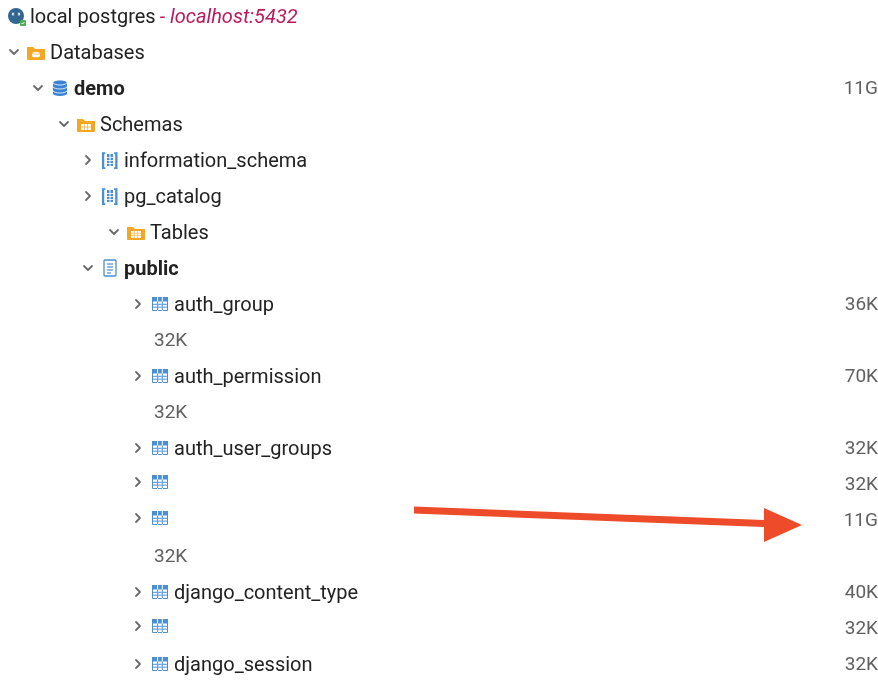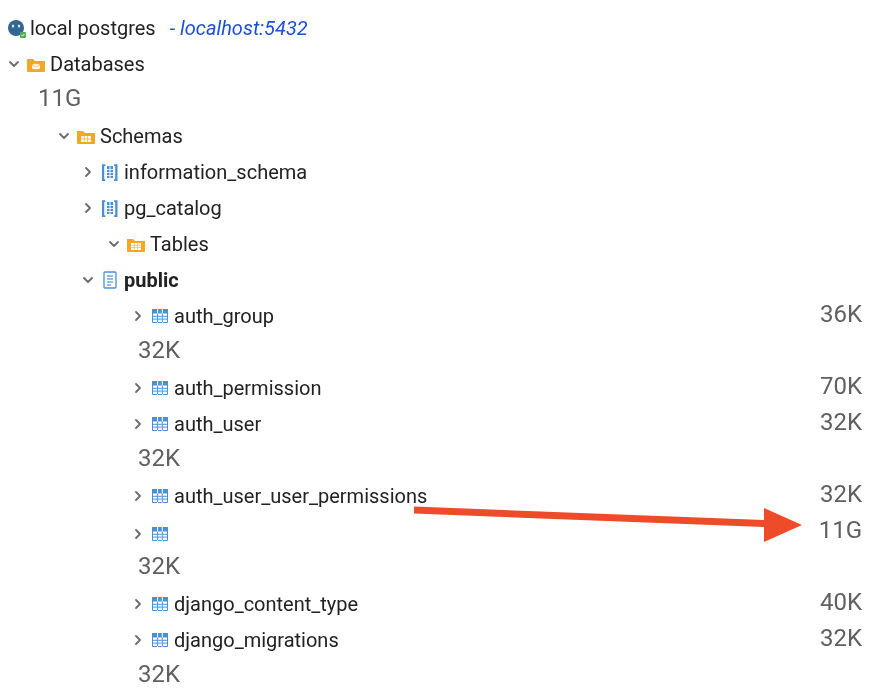--- a/index.html
+++ b/index.html
@@ -9,23 +9,22 @@
       color: #000;
       background: #fff;
       width: 878px;
       height: 694px;
       overflow: hidden;
       position: relative;
     }
     .tree { padding: 4px 0; }
     .row {
       display: flex;
-      align-items: flex-end;
+      align-items: flex-start;
       height: 36px;
-      padding-right: 16px;
       cursor: pointer;
     }
     .row-main {
       display: flex;
       align-items: center;
       flex: 1;
       gap: 4px;
       min-width: 0;
     }
     .chevron {
@@ -44,30 +43,29 @@
       align-items: center;
       justify-content: center;
       flex-shrink: 0;
     }
     .label {
       white-space: nowrap;
       color: #222;
     }
     .label.bold { font-weight: 700; }
     .subtext {
-      color: #1d4ed8;
+      color: #be185d;
       font-style: italic;
-      margin-left: 10px;
       white-space: nowrap;
     }
     .size {
       color: #606060;
-      font-size: 24px;
+      font-size: 19px;
       white-space: nowrap;
-      margin-left: 8px;
+      margin-left: 24px;
     }
     .indent-0 { padding-left: 6px; }
     .indent-1 { padding-left: 30px; }
     .indent-2 { padding-left: 56px; }
     .indent-3 { padding-left: 80px; }
     .indent-4 { padding-left: 106px; }
     .indent-5 { padding-left: 130px; }
     .arrow-annotation {
       position: absolute;
       left: 414px;
@@ -111,20 +109,39 @@
           <ellipse cx="10" cy="11" rx="4" ry="1.3" fill="#fff"></ellipse>
           <path d="M6 11 v3 a4 1.3 0 0 0 8 0 v-3" fill="#fff"></path>
           <ellipse cx="10" cy="11" rx="4" ry="1.3" fill="none" stroke="#f5a623" stroke-width="0.6"></ellipse>
         </svg>
       </span>
       <span class="label">Databases</span>
     </div>
   </div>
 
   <div class="row indent-1">
+    <div class="row-main">
+      <span class="chevron">
+        <svg width="12" height="12" viewBox="0 0 12 12">
+            <path d="M2 4 L6 8 L10 4" stroke="#6b6b6b" stroke-width="1.8" fill="none" stroke-linecap="round" stroke-linejoin="round"></path>
+          </svg>
+      </span>
+      <span class="icon">
+        <svg width="20" height="20" viewBox="0 0 20 20">
+          <ellipse cx="10" cy="4.5" rx="7" ry="2.5" fill="#3b82d4"></ellipse>
+          <path d="M3 4.5 v4 a7 2.5 0 0 0 14 0 v-4" fill="#3b82d4"></path>
+          <path d="M3 8.5 v4 a7 2.5 0 0 0 14 0 v-4" fill="#3b82d4"></path>
+          <path d="M3 12.5 v3 a7 2.5 0 0 0 14 0 v-3" fill="#3b82d4"></path>
+          <ellipse cx="10" cy="4.5" rx="7" ry="2.5" fill="none" stroke="#fff" stroke-width="0.8"></ellipse>
+          <path d="M3 8.5 a7 2.5 0 0 0 14 0" fill="none" stroke="#fff" stroke-width="0.8"></path>
+          <path d="M3 12.5 a7 2.5 0 0 0 14 0" fill="none" stroke="#fff" stroke-width="0.8"></path>
+        </svg>
+      </span>
+      <span class="label bold">demo</span>
+    </div>
     <span class="size">11G</span>
   </div>
 
   <div class="row indent-2">
     <div class="row-main">
       <span class="chevron">
         <svg width="12" height="12" viewBox="0 0 12 12">
             <path d="M2 4 L6 8 L10 4" stroke="#6b6b6b" stroke-width="1.8" fill="none" stroke-linecap="round" stroke-linejoin="round"></path>
           </svg>
       </span>
@@ -273,67 +290,66 @@
   <line x1="12.3" y1="3" x2="12.3" y2="17" stroke="#fff" stroke-width="1"></line>
   <line x1="7.6" y1="7.5" x2="7.6" y2="16" stroke="#4a8fd6" stroke-width="1"></line>
   <line x1="12.3" y1="7.5" x2="12.3" y2="16" stroke="#4a8fd6" stroke-width="1"></line>
 </svg>
           </span>
           <span class="label">auth_permission</span>
         </div>
         <span class="size">70K</span>
       </div>
       <div class="row indent-5">
-        <div class="row-main">
-          <span class="chevron">
-            <svg width="12" height="12" viewBox="0 0 12 12">
-              <path d="M4 2 L8 6 L4 10" stroke="#6b6b6b" stroke-width="1.8" fill="none" stroke-linecap="round" stroke-linejoin="round"></path>
-            </svg>
-          </span>
-          <span class="icon">
-            <svg width="20" height="20" viewBox="0 0 20 20">
-  <rect x="2" y="3" width="16" height="14" rx="1" fill="#4a8fd6"></rect>
-  <rect x="2" y="3" width="16" height="3.5" fill="#4a8fd6"></rect>
-  <rect x="3" y="7.5" width="14" height="8.5" fill="#fff"></rect>
-  <line x1="3" y1="10.3" x2="17" y2="10.3" stroke="#4a8fd6" stroke-width="1"></line>
-  <line x1="3" y1="13.1" x2="17" y2="13.1" stroke="#4a8fd6" stroke-width="1"></line>
-  <line x1="7.6" y1="3" x2="7.6" y2="17" stroke="#fff" stroke-width="1"></line>
-  <line x1="12.3" y1="3" x2="12.3" y2="17" stroke="#fff" stroke-width="1"></line>
-  <line x1="7.6" y1="7.5" x2="7.6" y2="16" stroke="#4a8fd6" stroke-width="1"></line>
-  <line x1="12.3" y1="7.5" x2="12.3" y2="16" stroke="#4a8fd6" stroke-width="1"></line>
-</svg>
-          </span>
-          <span class="label">auth_user</span>
-        </div>
-        <span class="size">32K</span>
-      </div>
-      <div class="row indent-5">
-        <span class="size">32K</span>
-      </div>
-      <div class="row indent-5">
-        <div class="row-main">
-          <span class="chevron">
-            <svg width="12" height="12" viewBox="0 0 12 12">
-              <path d="M4 2 L8 6 L4 10" stroke="#6b6b6b" stroke-width="1.8" fill="none" stroke-linecap="round" stroke-linejoin="round"></path>
-            </svg>
-          </span>
-          <span class="icon">
-            <svg width="20" height="20" viewBox="0 0 20 20">
-  <rect x="2" y="3" width="16" height="14" rx="1" fill="#4a8fd6"></rect>
-  <rect x="2" y="3" width="16" height="3.5" fill="#4a8fd6"></rect>
-  <rect x="3" y="7.5" width="14" height="8.5" fill="#fff"></rect>
-  <line x1="3" y1="10.3" x2="17" y2="10.3" stroke="#4a8fd6" stroke-width="1"></line>
-  <line x1="3" y1="13.1" x2="17" y2="13.1" stroke="#4a8fd6" stroke-width="1"></line>
-  <line x1="7.6" y1="3" x2="7.6" y2="17" stroke="#fff" stroke-width="1"></line>
-  <line x1="12.3" y1="3" x2="12.3" y2="17" stroke="#fff" stroke-width="1"></line>
-  <line x1="7.6" y1="7.5" x2="7.6" y2="16" stroke="#4a8fd6" stroke-width="1"></line>
-  <line x1="12.3" y1="7.5" x2="12.3" y2="16" stroke="#4a8fd6" stroke-width="1"></line>
-</svg>
-          </span>
-          <span class="label">auth_user_user_permissions</span>
+        <span class="size">32K</span>
+      </div>
+      <div class="row indent-5">
+        <div class="row-main">
+          <span class="chevron">
+            <svg width="12" height="12" viewBox="0 0 12 12">
+              <path d="M4 2 L8 6 L4 10" stroke="#6b6b6b" stroke-width="1.8" fill="none" stroke-linecap="round" stroke-linejoin="round"></path>
+            </svg>
+          </span>
+          <span class="icon">
+            <svg width="20" height="20" viewBox="0 0 20 20">
+  <rect x="2" y="3" width="16" height="14" rx="1" fill="#4a8fd6"></rect>
+  <rect x="2" y="3" width="16" height="3.5" fill="#4a8fd6"></rect>
+  <rect x="3" y="7.5" width="14" height="8.5" fill="#fff"></rect>
+  <line x1="3" y1="10.3" x2="17" y2="10.3" stroke="#4a8fd6" stroke-width="1"></line>
+  <line x1="3" y1="13.1" x2="17" y2="13.1" stroke="#4a8fd6" stroke-width="1"></line>
+  <line x1="7.6" y1="3" x2="7.6" y2="17" stroke="#fff" stroke-width="1"></line>
+  <line x1="12.3" y1="3" x2="12.3" y2="17" stroke="#fff" stroke-width="1"></line>
+  <line x1="7.6" y1="7.5" x2="7.6" y2="16" stroke="#4a8fd6" stroke-width="1"></line>
+  <line x1="12.3" y1="7.5" x2="12.3" y2="16" stroke="#4a8fd6" stroke-width="1"></line>
+</svg>
+          </span>
+          <span class="label">auth_user_groups</span>
+        </div>
+        <span class="size">32K</span>
+      </div>
+      <div class="row indent-5">
+        <div class="row-main">
+          <span class="chevron">
+            <svg width="12" height="12" viewBox="0 0 12 12">
+              <path d="M4 2 L8 6 L4 10" stroke="#6b6b6b" stroke-width="1.8" fill="none" stroke-linecap="round" stroke-linejoin="round"></path>
+            </svg>
+          </span>
+          <span class="icon">
+            <svg width="20" height="20" viewBox="0 0 20 20">
+  <rect x="2" y="3" width="16" height="14" rx="1" fill="#4a8fd6"></rect>
+  <rect x="2" y="3" width="16" height="3.5" fill="#4a8fd6"></rect>
+  <rect x="3" y="7.5" width="14" height="8.5" fill="#fff"></rect>
+  <line x1="3" y1="10.3" x2="17" y2="10.3" stroke="#4a8fd6" stroke-width="1"></line>
+  <line x1="3" y1="13.1" x2="17" y2="13.1" stroke="#4a8fd6" stroke-width="1"></line>
+  <line x1="7.6" y1="3" x2="7.6" y2="17" stroke="#fff" stroke-width="1"></line>
+  <line x1="12.3" y1="3" x2="12.3" y2="17" stroke="#fff" stroke-width="1"></line>
+  <line x1="7.6" y1="7.5" x2="7.6" y2="16" stroke="#4a8fd6" stroke-width="1"></line>
+  <line x1="12.3" y1="7.5" x2="12.3" y2="16" stroke="#4a8fd6" stroke-width="1"></line>
+</svg>
+          </span>
         </div>
         <span class="size">32K</span>
       </div>
       <div class="row indent-5">
         <div class="row-main">
           <span class="chevron">
             <svg width="12" height="12" viewBox="0 0 12 12">
               <path d="M4 2 L8 6 L4 10" stroke="#6b6b6b" stroke-width="1.8" fill="none" stroke-linecap="round" stroke-linejoin="round"></path>
             </svg>
           </span>
@@ -393,25 +409,45 @@
   <rect x="2" y="3" width="16" height="3.5" fill="#4a8fd6"></rect>
   <rect x="3" y="7.5" width="14" height="8.5" fill="#fff"></rect>
   <line x1="3" y1="10.3" x2="17" y2="10.3" stroke="#4a8fd6" stroke-width="1"></line>
   <line x1="3" y1="13.1" x2="17" y2="13.1" stroke="#4a8fd6" stroke-width="1"></line>
   <line x1="7.6" y1="3" x2="7.6" y2="17" stroke="#fff" stroke-width="1"></line>
   <line x1="12.3" y1="3" x2="12.3" y2="17" stroke="#fff" stroke-width="1"></line>
   <line x1="7.6" y1="7.5" x2="7.6" y2="16" stroke="#4a8fd6" stroke-width="1"></line>
   <line x1="12.3" y1="7.5" x2="12.3" y2="16" stroke="#4a8fd6" stroke-width="1"></line>
 </svg>
           </span>
-          <span class="label">django_migrations</span>
-        </div>
-        <span class="size">32K</span>
-      </div>
-      <div class="row indent-5">
+        </div>
+        <span class="size">32K</span>
+      </div>
+      <div class="row indent-5">
+        <div class="row-main">
+          <span class="chevron">
+            <svg width="12" height="12" viewBox="0 0 12 12">
+              <path d="M4 2 L8 6 L4 10" stroke="#6b6b6b" stroke-width="1.8" fill="none" stroke-linecap="round" stroke-linejoin="round"></path>
+            </svg>
+          </span>
+          <span class="icon">
+            <svg width="20" height="20" viewBox="0 0 20 20">
+  <rect x="2" y="3" width="16" height="14" rx="1" fill="#4a8fd6"></rect>
+  <rect x="2" y="3" width="16" height="3.5" fill="#4a8fd6"></rect>
+  <rect x="3" y="7.5" width="14" height="8.5" fill="#fff"></rect>
+  <line x1="3" y1="10.3" x2="17" y2="10.3" stroke="#4a8fd6" stroke-width="1"></line>
+  <line x1="3" y1="13.1" x2="17" y2="13.1" stroke="#4a8fd6" stroke-width="1"></line>
+  <line x1="7.6" y1="3" x2="7.6" y2="17" stroke="#fff" stroke-width="1"></line>
+  <line x1="12.3" y1="3" x2="12.3" y2="17" stroke="#fff" stroke-width="1"></line>
+  <line x1="7.6" y1="7.5" x2="7.6" y2="16" stroke="#4a8fd6" stroke-width="1"></line>
+  <line x1="12.3" y1="7.5" x2="12.3" y2="16" stroke="#4a8fd6" stroke-width="1"></line>
+</svg>
+          </span>
+          <span class="label">django_session</span>
+        </div>
         <span class="size">32K</span>
       </div>
     </div>
 
 </div>
 
 <svg class="arrow-annotation" width="390" height="60">
   <line x1="0" y1="20" x2="360" y2="34" stroke="#ee4b2b" stroke-width="7"></line>
   <polygon points="350,18 388,35 350,52" fill="#ee4b2b"></polygon>
 </svg>

